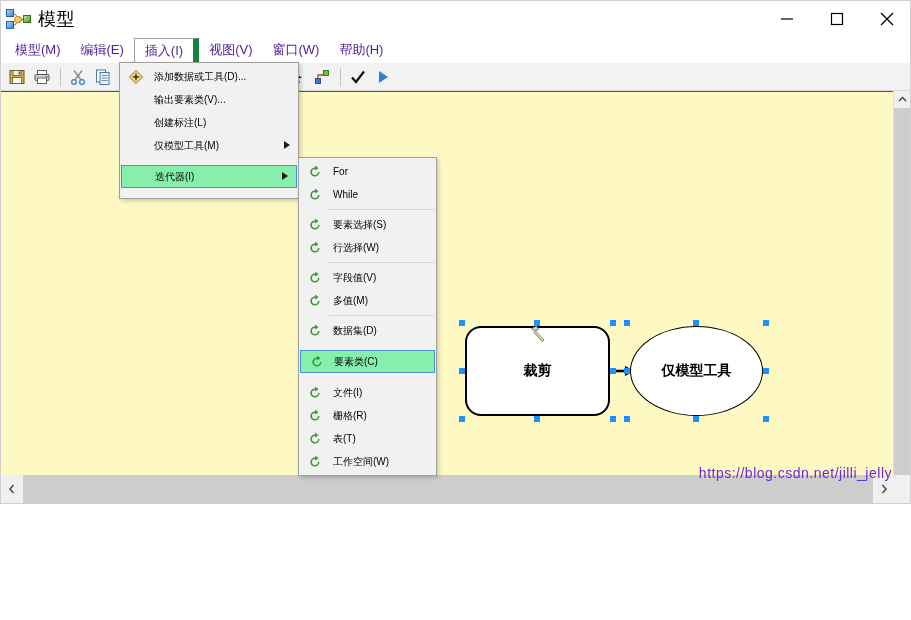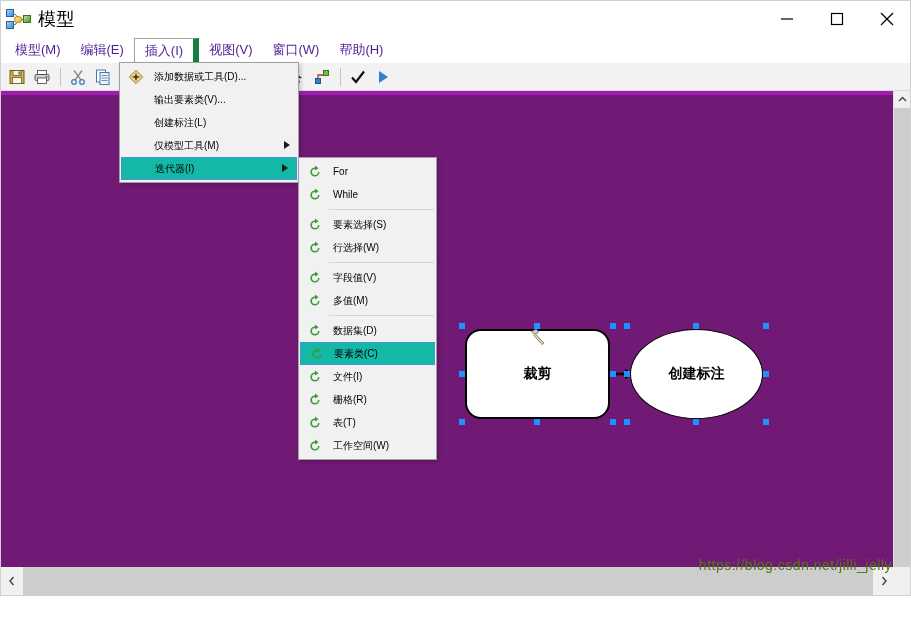--- a/index.html
+++ b/index.html
@@ -5,21 +5,21 @@
   * { box-sizing: border-box; }
   html, body {
     margin: 0; padding: 0;
     width: 911px; height: 620px;
     overflow: hidden;
     background: #ffffff;
     font-family: "Liberation Sans", "DejaVu Sans", sans-serif;
   }
   #app {
     position: relative;
-    width: 911px; height: 596px;
+    width: 911px; height: 504px;
     background: #ffffff;
     border: 1px solid #d0d0d0;
     overflow: hidden;
     text-align: center;
   }
 
   
   .titlebar {
     position: absolute; left: 0; top: 0;
     width: 911px; height: 36px;
@@ -107,22 +107,22 @@
   }
   .tb-sep {
     width: 1px; height: 18px; background: #c4c4c4;
     margin: 0 5px;
   }
 
   
   .canvas-area {
     position: absolute; left: 0; top: 90px;
     width: 894px; height: 502px;
-    background: #701a75;
-    border-top: 4px solid #a21caf;
+    background: #fef9c3;
+    border-top: 1px solid #a21caf;
     overflow: hidden;
   }
 
   .node {
     position: absolute;
   }
   .node-shape-rect {
     width: 145px; height: 90px;
     border: 2px solid #000;
     border-radius: 16px;
@@ -206,23 +206,23 @@
 
   .dd-item {
     position: relative;
     height: 23px;
     display: flex; align-items: center;
     font-size: 10px; color: #000;
     padding-left: 34px; padding-right: 9px;
     white-space: nowrap;
   }
   .dd-item.sel {
-    background: #14b8a6;
+    background: #86efac;
     border: 1px solid #4a90d9;
-    margin: 0 1px;
+    margin: 8px 1px;
     padding-left: 33px;
   }
   .dd-item .ic {
     position: absolute; left: 7px; top: 50%;
     transform: translateY(-50%);
     width: 18px; height: 18px;
     display: flex; align-items: center; justify-content: center;
   }
   .dd-item .chev {
     position: absolute; right: 7px; top: 50%;
@@ -236,21 +236,21 @@
     position: absolute; left: 0; top: 0;
     width: 28px; height: 100%;
     background: #f1f1f1;
     pointer-events: none;
   }
   .dd-sub .dd-gutter { width: 27px; }
 
   
   .watermark {
     position: absolute; right: 18px; bottom: 22px;
-    font-size: 14px; color: #4d7c0f;
+    font-size: 14px; color: #6d28d9;
     letter-spacing: .5px;
     white-space: nowrap;
     z-index: 5;
   }
 </style>
 </head>
 <body>
 
 <div id="app">
 
@@ -440,21 +440,21 @@
       <div class="handle" style="left:145px; top:-6px;"></div>
       <div class="handle" style="left:-6px;  top:42px;"></div>
       <div class="handle" style="left:145px; top:42px;"></div>
       <div class="handle" style="left:-6px;  top:90px;"></div>
       <div class="handle" style="left:69px;  top:90px;"></div>
       <div class="handle" style="left:145px; top:90px;"></div>
     </div>
 
     <div class="node" style="left:629px; top:234px;">
       <div class="node-shape-ellipse">
-        <span>创建标注</span>
+        <span>仅模型工具</span>
       </div>
       <div class="handle" style="left:-6px;  top:-6px;"></div>
       <div class="handle" style="left:63px;  top:-6px;"></div>
       <div class="handle" style="left:133px; top:-6px;"></div>
       <div class="handle" style="left:-6px;  top:42px;"></div>
       <div class="handle" style="left:133px; top:42px;"></div>
       <div class="handle" style="left:-6px;  top:90px;"></div>
       <div class="handle" style="left:63px;  top:90px;"></div>
       <div class="handle" style="left:133px; top:90px;"></div>
     </div>

